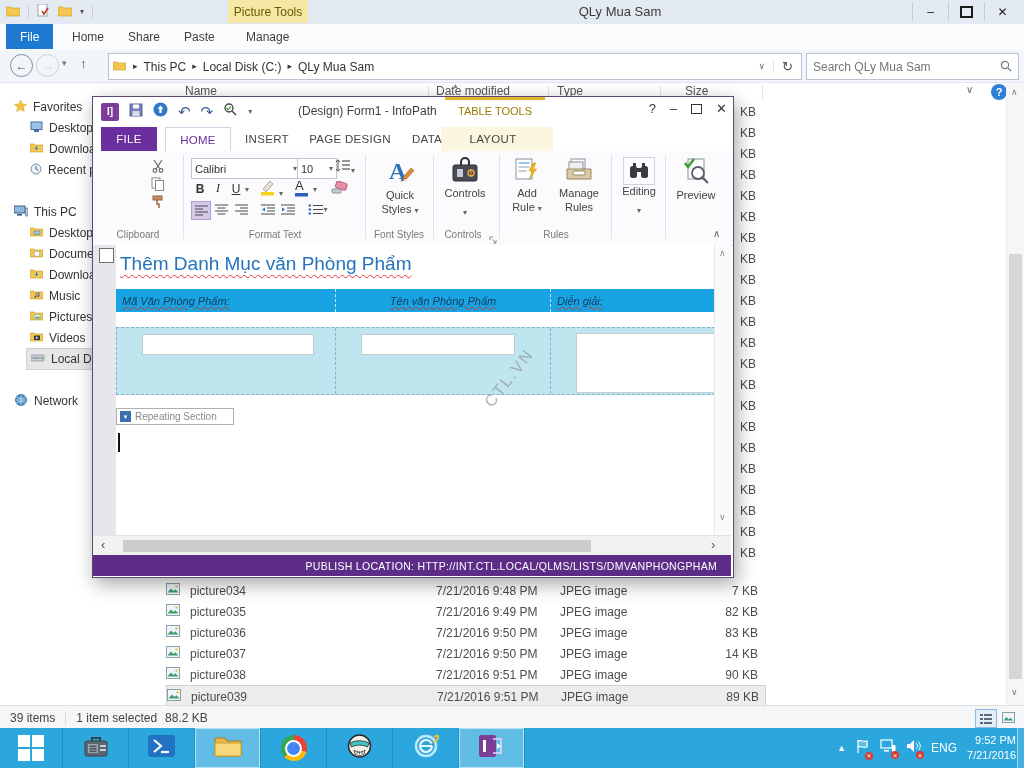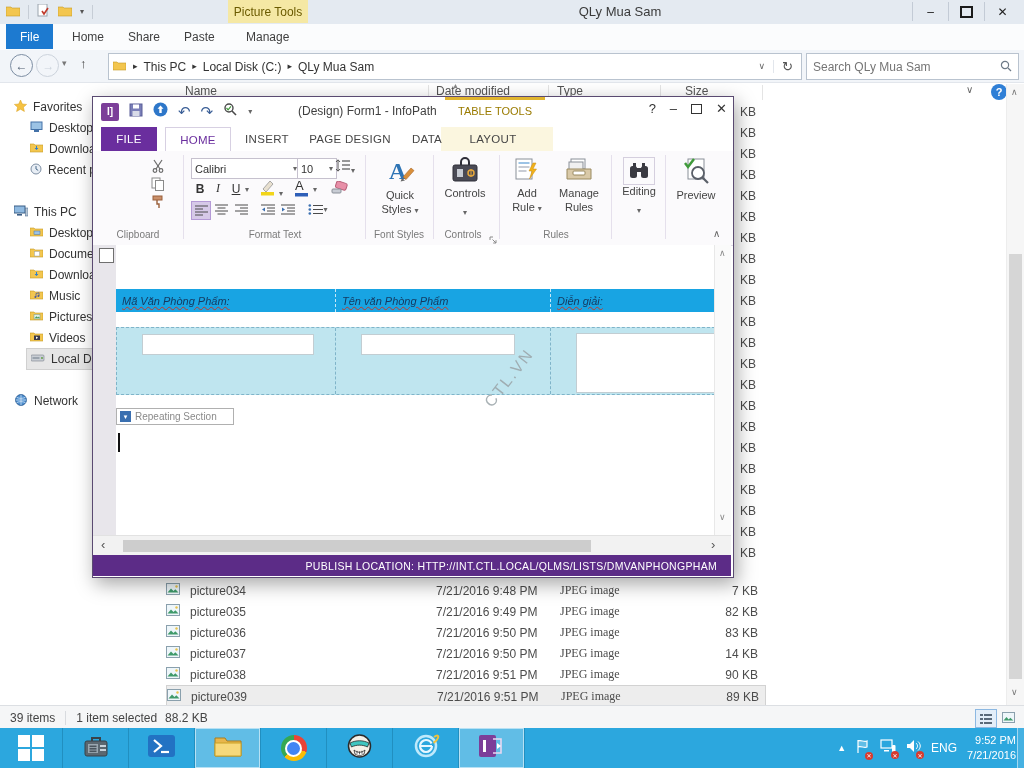--- a/index.html
+++ b/index.html
@@ -65,21 +65,21 @@
   .side-item{position:absolute;height:20px;display:flex;align-items:center;gap:6px;font-size:12px;color:#333;}
   .side-sel{background:#e6e6e6;border:1px solid #d0d0d0;}
 
   
   .colhead{position:absolute;top:84px;font-size:12px;color:#555;}
   .colline{position:absolute;top:85px;width:1px;height:15px;background:#e4e4e4;}
   .krow{height:21px;display:flex;align-items:center;justify-content:flex-end;font-size:12px;color:#4c4c4c;}
   .frow{position:absolute;height:21px;left:166px;width:598px;display:flex;align-items:center;font-size:12px;color:#4c4c4c;}
   .frow .fname{position:absolute;left:24px;}
   .frow .fdate{position:absolute;left:270px;}
-  .frow .ftype{position:absolute;left:394px;font-family:Liberation Serif, serif;}
+  .frow .ftype{position:absolute;left:394px;}
   .frow .fsize{position:absolute;right:6px;text-align:right;}
   .frow-sel{background:#ededed;border:1px solid #d2d2d2;}
 
   .vscroll{left:1006px;top:84px;width:17px;height:621px;background:#f6f6f6;border-left:1px solid #ededed;}
   .vthumb{left:2px;top:170px;width:13px;height:425px;background:#d6d6d6;}
 
   .statusbar{left:0;top:705px;width:1024px;height:23px;background:#f5f6f7;border-top:1px solid #dcdfe3;
              display:flex;align-items:center;font-size:12px;color:#444;}
   .viewbtn{position:absolute;top:3px;width:20px;height:17px;display:flex;align-items:center;justify-content:center;}
   .viewbtn.sel{border:1px solid #8cb8e2;background:#e3eef9;}
@@ -779,26 +779,27 @@
         <div class="rbtn-label">Preview</div>
       </div>
       <div class="grouplabel" style="left:578px;width:50px;margin-top:32px;">Form</div>
       <span class="abs g g-chevu" style="left:620px;top:78px;font-size:10px;color:#666;"></span>
     </div>
 
     <div class="abs ip-canvas">
       <div class="abs ip-leftstrip"></div>
       <div class="abs ip-handle"></div>
 
+      <div class="abs form-title">Thêm Danh Mục văn Phòng Phẩm</div>
 
       <div class="abs hdr-row">
         <div class="hdr-cell" style="width:220px;">
             <span>Mã Văn Phòng Phẩm:</span>
           </div>
-        <div class="hdr-cell" style="width:215px;justify-content:flex-start;">
+        <div class="hdr-cell" style="width:215px;justify-content:center;">
             <span>Tên văn Phòng Phẩm</span>
           </div>
         <div class="hdr-cell" style="width:164px;border-right:none;">
             <span>Diễn giải:</span>
           </div>
       </div>
 
       <div class="abs rep-row">
         <div class="rep-cell" style="width:220px;">
           <div class="rep-input" style="left:25px;top:6px;width:170px;height:19px;"></div>

